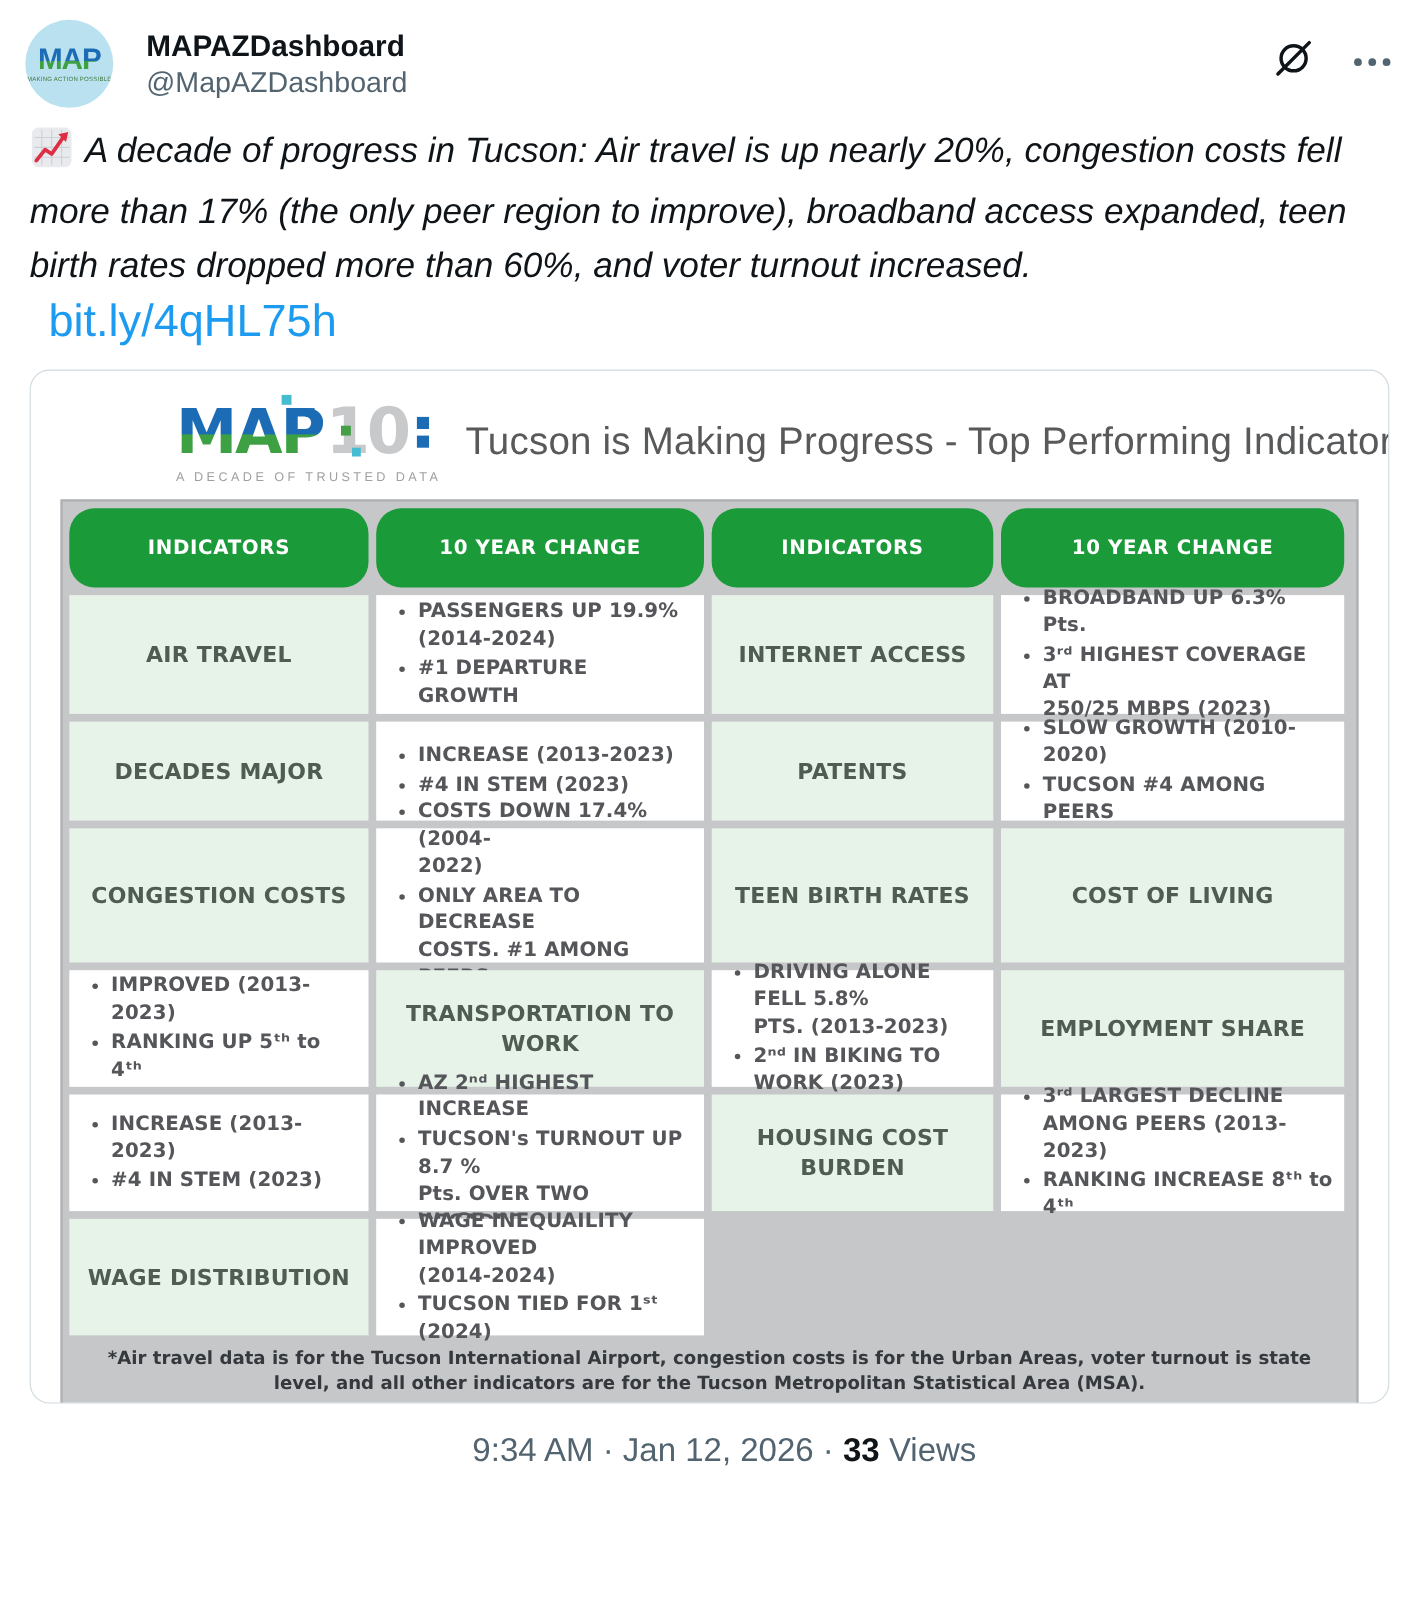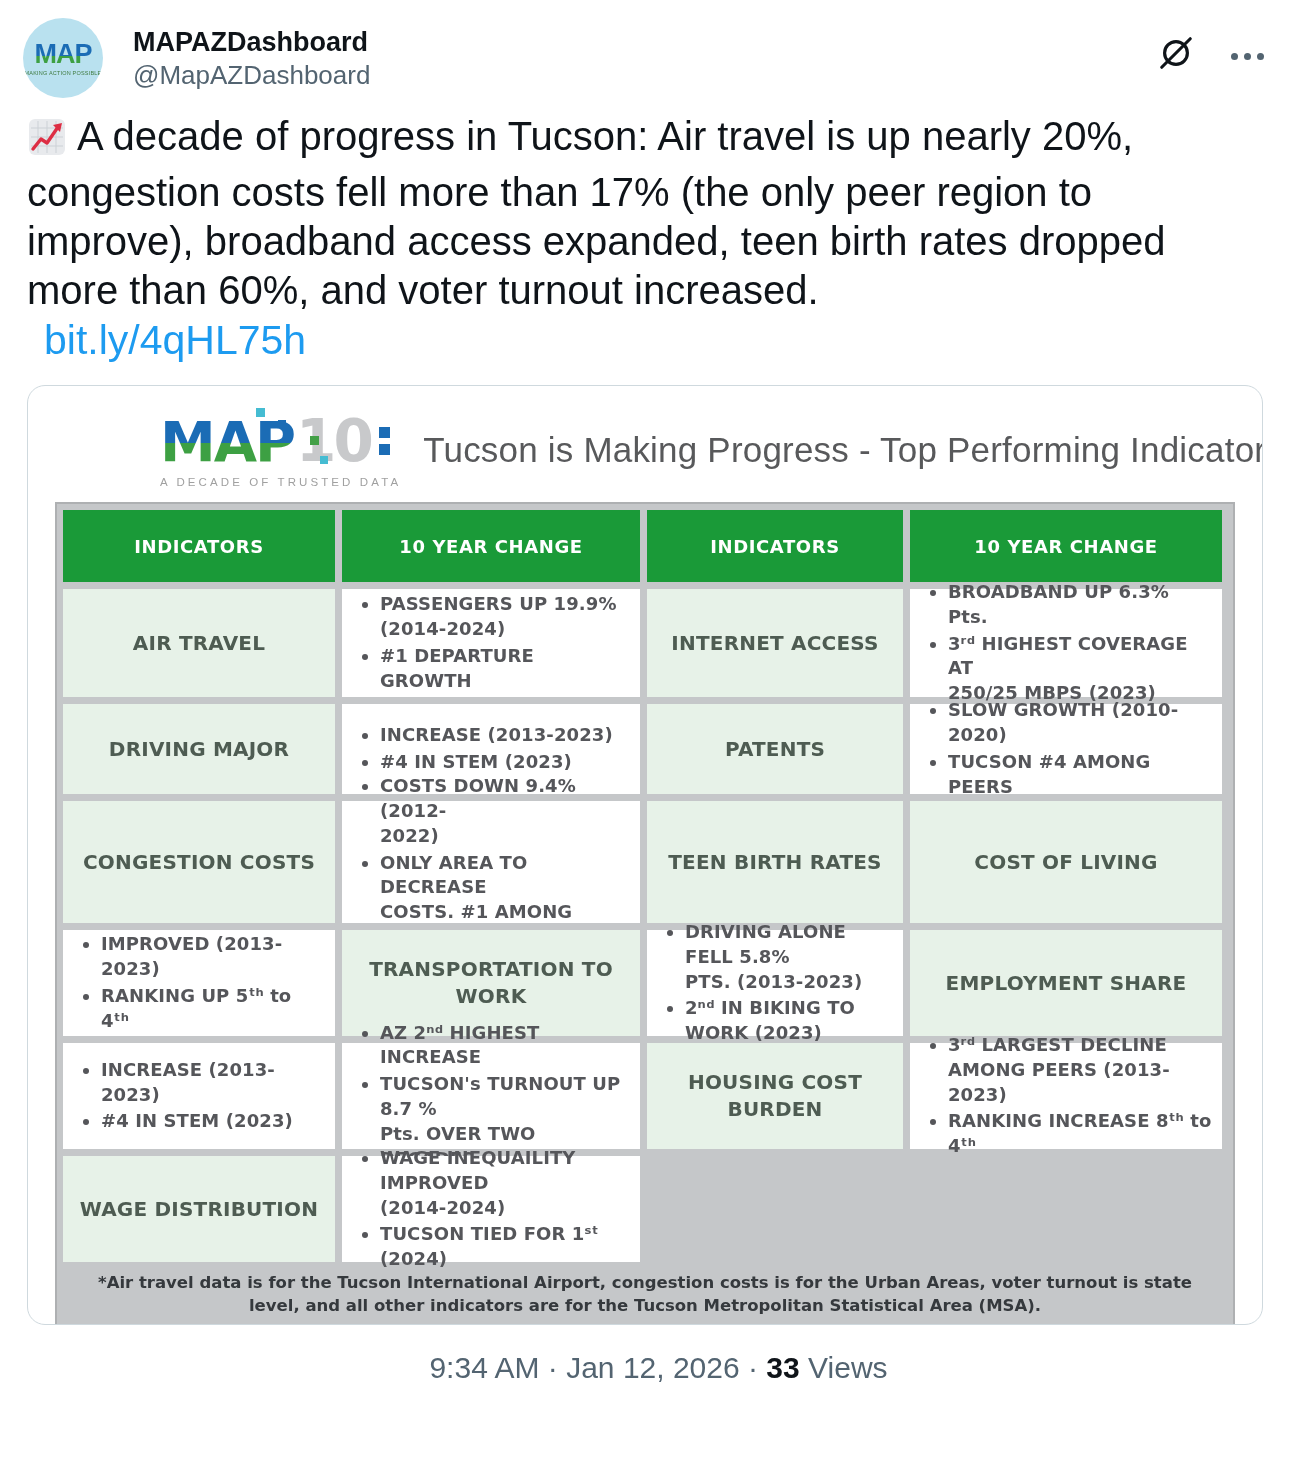--- a/index.html
+++ b/index.html
@@ -25,21 +25,21 @@
   }
   .avatar .map-tag{font-size:5.5px; color:#3f7a3f; margin-top:2px; letter-spacing:.2px;}
   .hdr-names{margin-left:30px; padding-top:8px;}
   .disp-name{font-size:27px; font-weight:bold; color:var(--ink); line-height:1.2;}
   .handle{font-size:26px; color:var(--muted); line-height:1.35;}
   .hdr-actions{position:absolute; right:26px; top:34px; display:flex; align-items:center; gap:36px;}
   .grok-btn svg{display:block;}
   .dots{display:flex; gap:6px; padding-top:6px;}
   .dots i{width:7px; height:7px; border-radius:50%; background:var(--muted); display:block;}
   
-  .tweet{padding:14px 26px 0 27px; font-size:40px; line-height:49px; color:var(--ink); width:1280px;}
+  .tweet{padding:14px 26px 0 27px; font-size:32px; line-height:49px; color:var(--ink); width:1280px;font-style:italic;}
   .emoji-chart{display:inline-block; vertical-align:-7px; margin-right:10px;}
   .tweet-link{display:block; padding:2px 26px 0 44px; font-size:41px; line-height:46px; color:var(--link); text-decoration:none;}
   
   .card{
     margin:22px 27px 0 27px; width:1236px; height:940px; border:1px solid var(--card-border);
     border-radius:18px; background:#fff; overflow:hidden; cursor:pointer;
   }
   .logo-row{display:flex; align-items:center; padding:26px 10px 0 132px;}
   .logo{position:relative; display:flex; flex-direction:column;}
   .logo-main{display:flex; align-items:baseline; line-height:1; position:relative;}
@@ -64,21 +64,21 @@
     margin:14px auto 0 auto; width:1180px; background:var(--grid-gray);
     border:2px solid var(--grid-edge); padding:6px 6px 0 6px;
     font-family:"DejaVu Sans", sans-serif;
   }
   .tbl{
     display:grid; grid-template-columns:272px 298px 256px 312px;
     grid-template-rows:72px 108px 90px 122px 106px 106px 106px;
     gap:7px;
   }
   .cell{display:flex; align-items:center; justify-content:center;}
-  .cell.head{background:var(--green); color:#fff; font-weight:bold; font-size:18px; letter-spacing:.6px; text-align:center;}
+  .cell.head{background:var(--green); color:#fff; font-weight:bold; font-size:18px; letter-spacing:.6px; text-align:center;border-radius:23px;}
   .cell.ind{
     background:var(--cell-green); color:var(--ind-text); font-weight:bold; font-size:20px;
     text-align:center; white-space:pre-line; letter-spacing:.2px; line-height:1.35; padding:0 14px;
   }
   .cell.chg{background:#ffffff; justify-content:flex-start; padding:8px 10px 8px 16px;}
   .cell.chg ul{list-style:disc; padding-left:22px; margin:0;}
   .cell.chg li{
     color:var(--chg-text); font-weight:bold; font-size:18px; line-height:1.38;
     white-space:pre-line; margin:2px 0; letter-spacing:.1px;
   }
@@ -167,38 +167,38 @@
           </ul>
         </div>
         <div class="cell ind">INTERNET ACCESS</div>
         <div class="cell chg">
           <ul>
             <li>BROADBAND UP 6.3% Pts.</li>
             <li>3ʳᵈ HIGHEST COVERAGE AT
 250/25 MBPS (2023)</li>
           </ul>
         </div>
-        <div class="cell ind">DRIVING MAJOR</div>
+        <div class="cell ind">DECADES MAJOR</div>
         <div class="cell chg">
           <ul>
             <li>INCREASE (2013-2023)</li>
             <li>#4 IN STEM (2023)</li>
           </ul>
         </div>
         <div class="cell ind">PATENTS</div>
         <div class="cell chg">
           <ul>
             <li>SLOW GROWTH (2010-2020)</li>
             <li>TUCSON #4 AMONG PEERS</li>
           </ul>
         </div>
         <div class="cell ind">CONGESTION COSTS</div>
         <div class="cell chg">
           <ul>
-            <li>COSTS DOWN 9.4% (2012-
+            <li>COSTS DOWN 17.4% (2004-
 2022)</li>
             <li>ONLY AREA TO DECREASE
 COSTS. #1 AMONG PEERS</li>
           </ul>
         </div>
         <div class="cell ind">TEEN BIRTH RATES</div>
         <div class="cell ind">COST OF LIVING</div>
         <div class="cell chg">
           <ul>
             <li>IMPROVED (2013-2023)</li>

